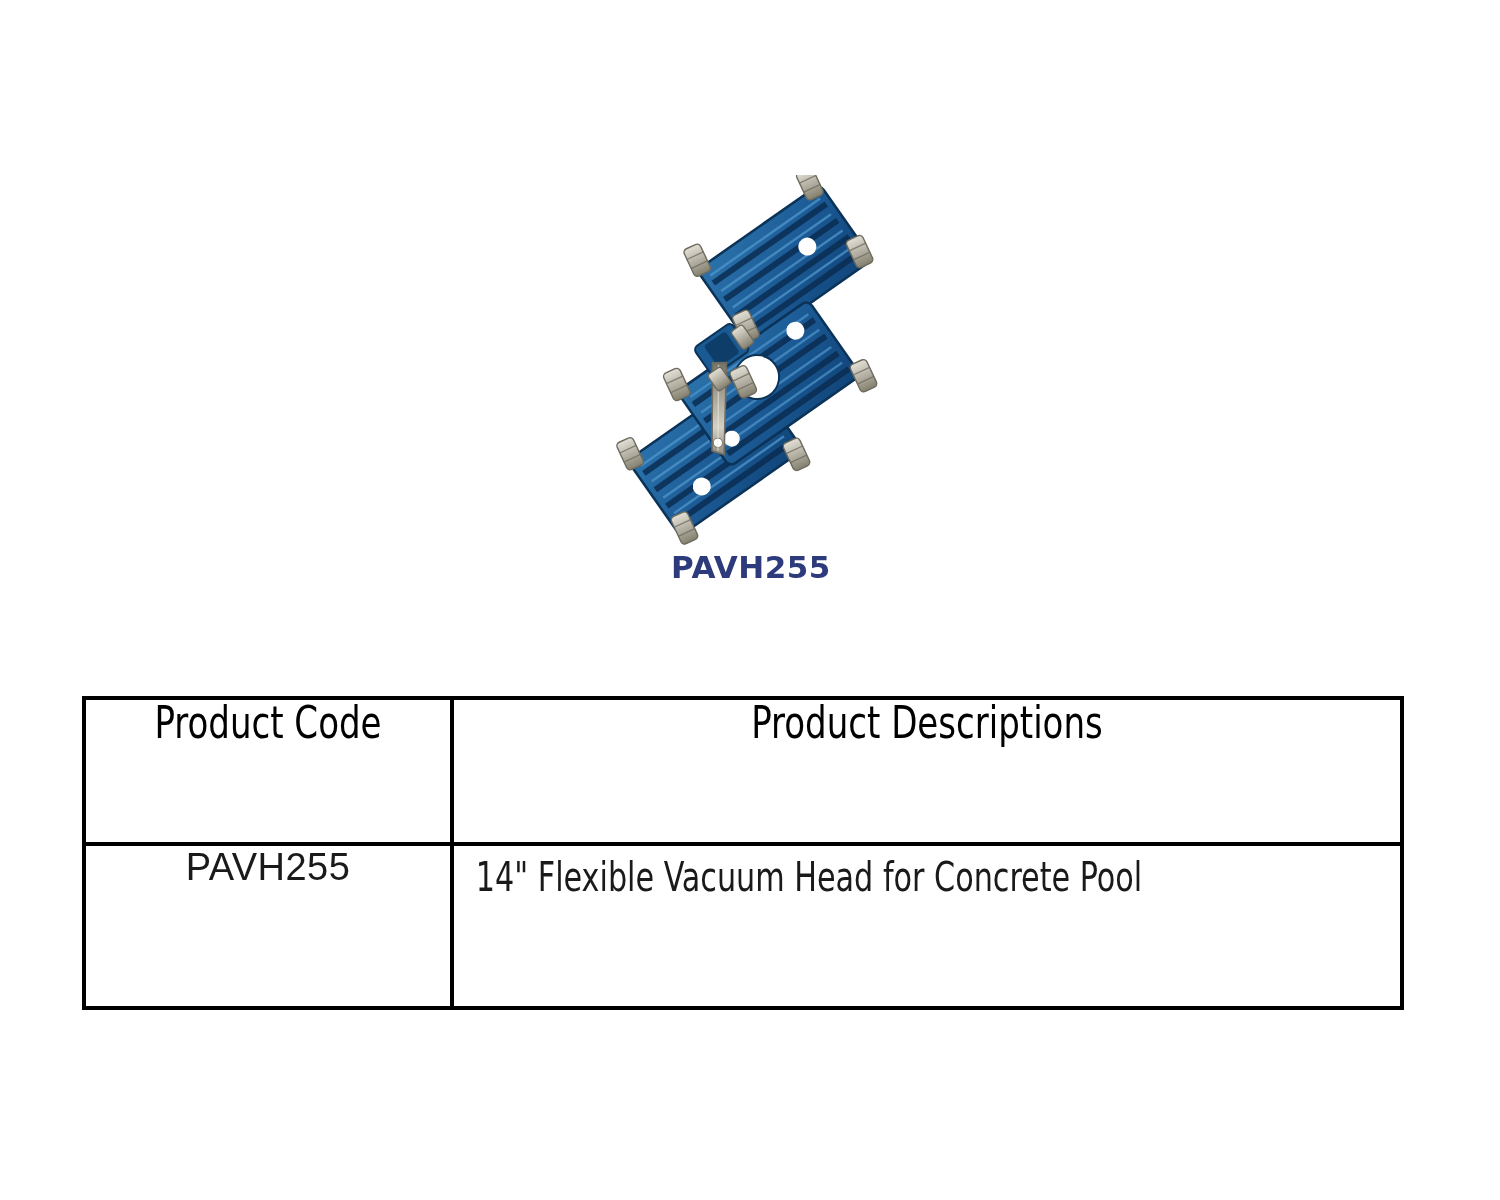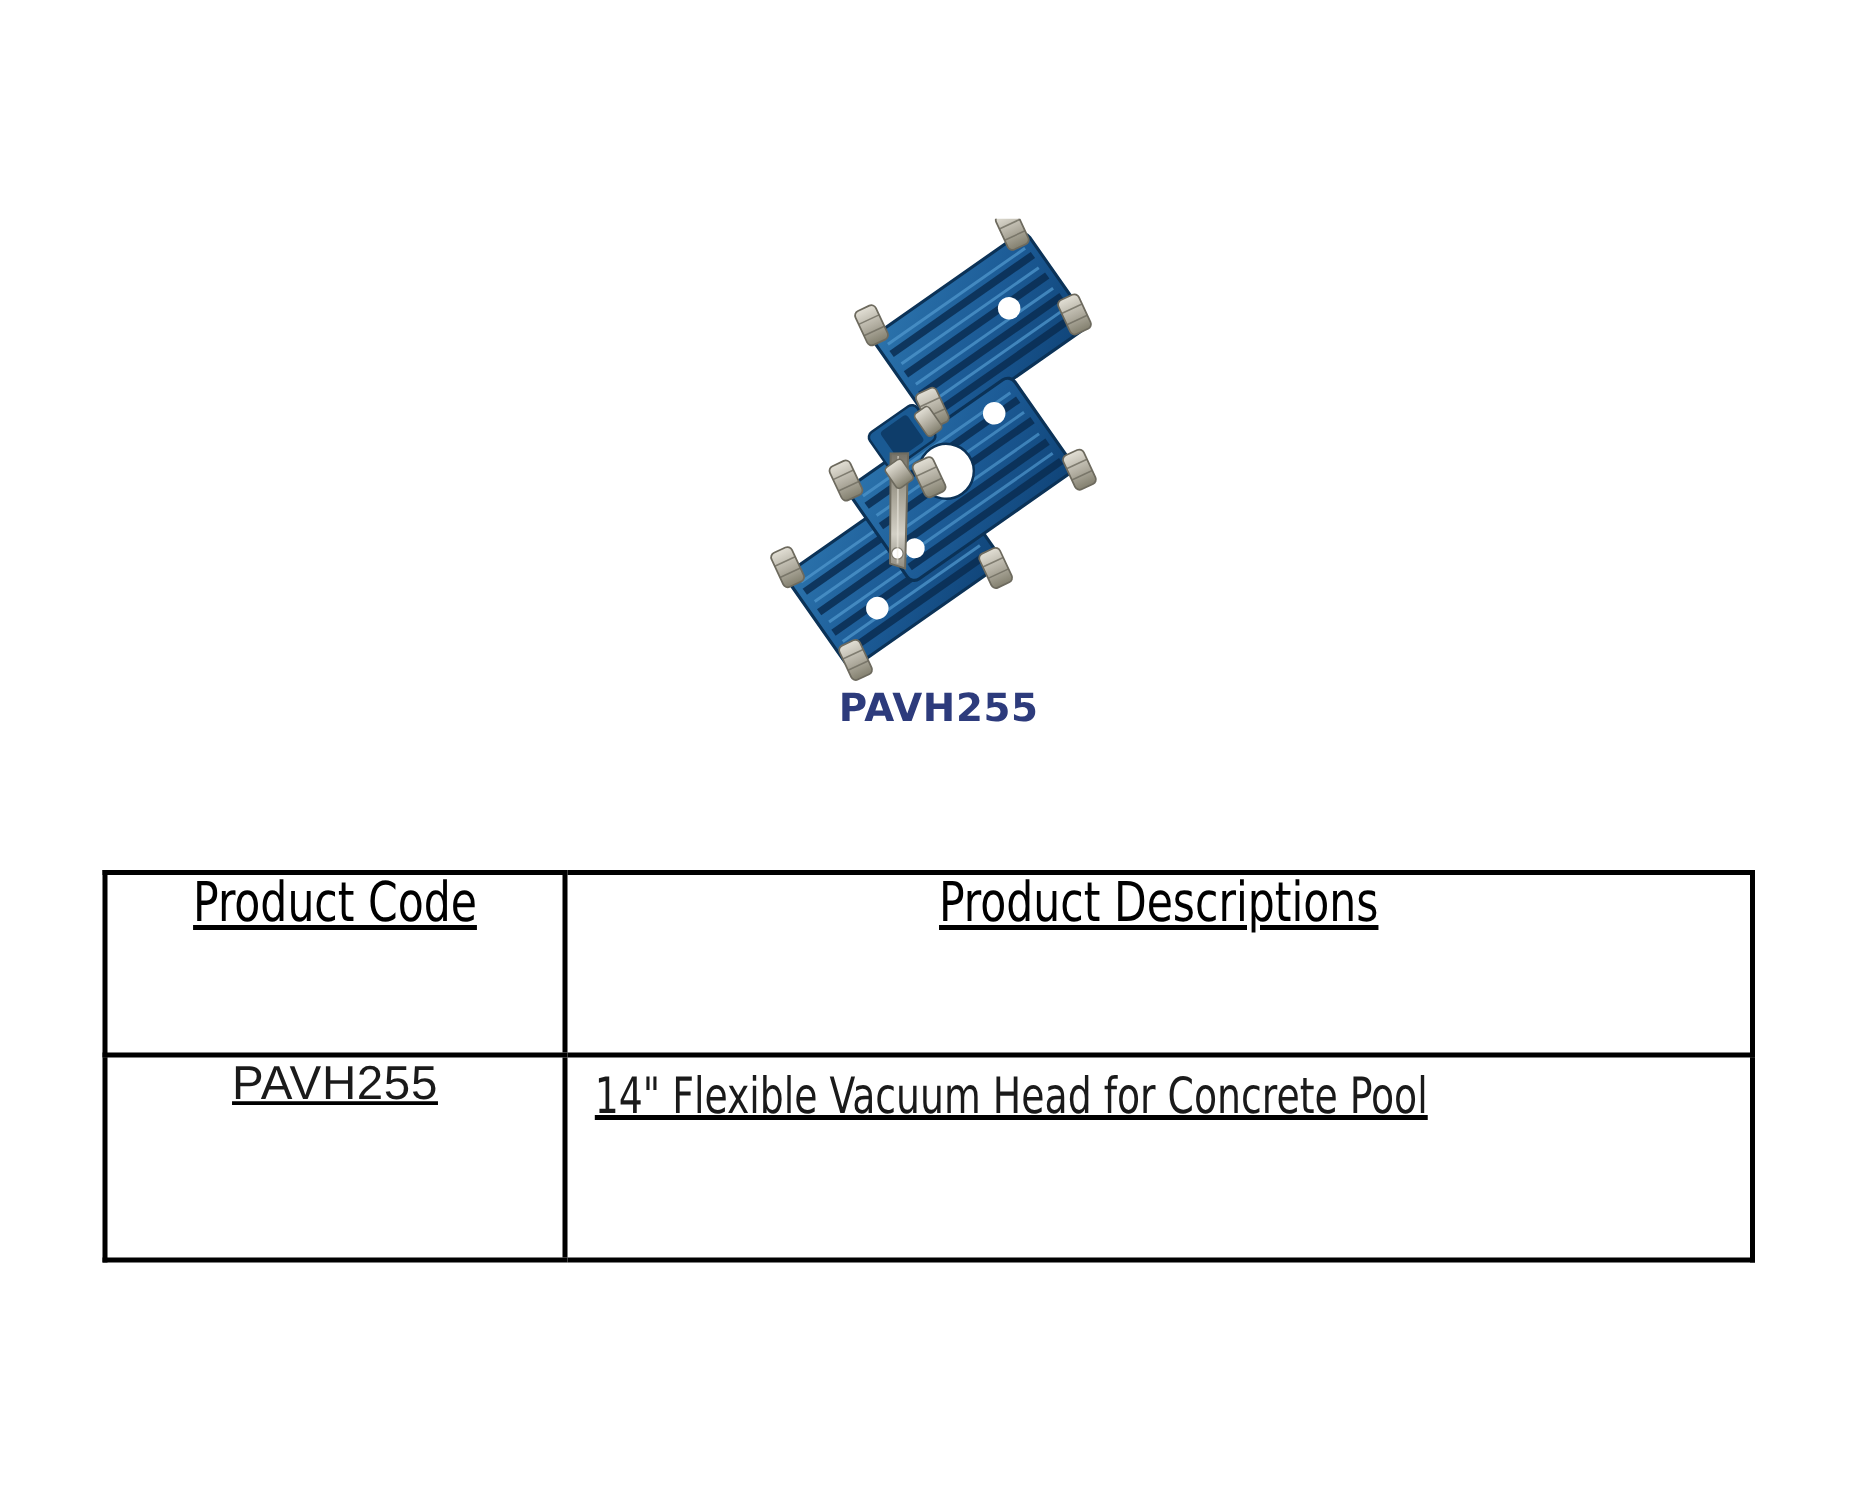--- a/index.html
+++ b/index.html
@@ -65,21 +65,20 @@
     background: #ffffff;
   }
   #product-table col.col-code { width: 368px; }
   #product-table col.col-desc { width: 950px; }
 
   #product-table td {
     border: 4px solid #000000;
     padding: 0;
     vertical-align: middle;
     background: #ffffff;
-    text-decoration: underline;
   }
   
   #product-table td.cell-code-head,
   #product-table td.cell-code-body {
     border-right-width: 3px;
   }
   #product-table td.cell-code-head,
   #product-table td.cell-desc-head {
     border-bottom-width: 4px;
   }

